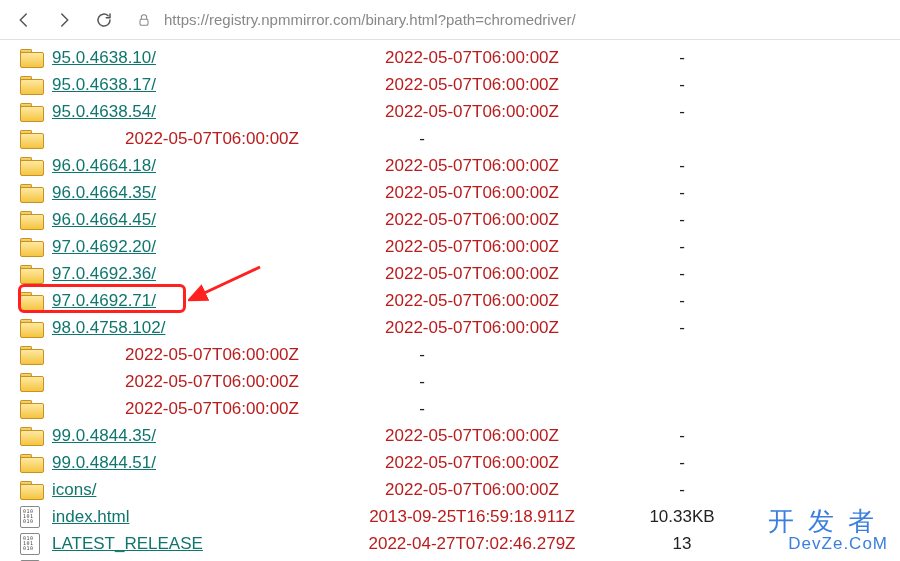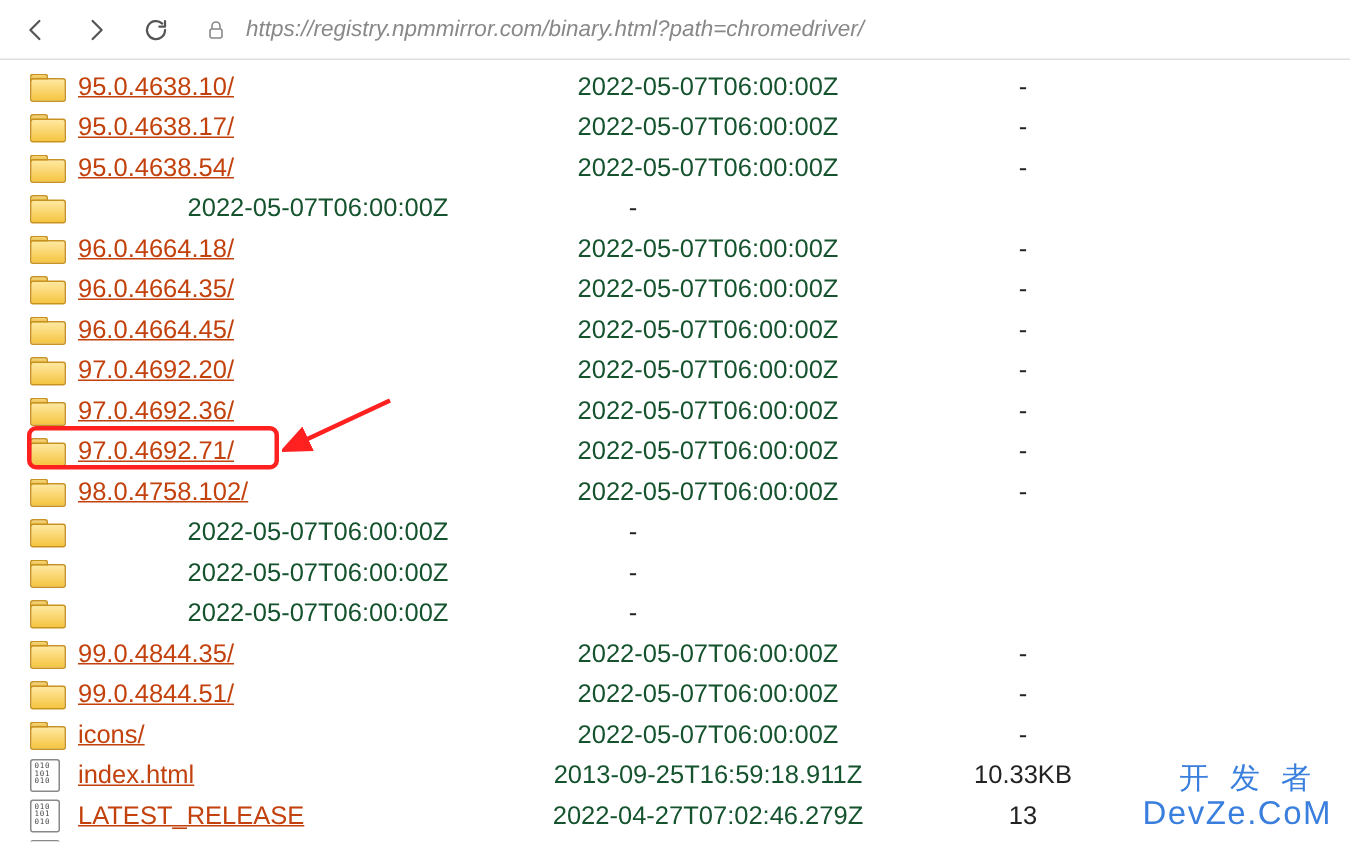--- a/index.html
+++ b/index.html
@@ -16,21 +16,20 @@
       overflow: hidden;
       position: relative;
     }
     .toolbar {
       display: flex;
       align-items: center;
       height: 40px;
       padding: 0 8px;
       gap: 8px;
       border-bottom: 1px solid #e0e0e0;
-      font-style: italic;
     }
     .nav-button {
       width: 32px;
       height: 32px;
       display: flex;
       align-items: center;
       justify-content: center;
       cursor: pointer;
       border-radius: 4px;
       color: #555;
@@ -119,27 +118,27 @@
       line-height: 5px;
       color: #444;
       font-family: monospace;
       letter-spacing: 0.5px;
     }
     .name-cell {
       width: 260px;
       font-size: 17px;
     }
     .name-cell a {
-      color: #c2410c;
+      color: #0f766e;
       text-decoration: underline;
     }
     .date-cell {
       width: 320px;
       text-align: center;
-      color: #14532d;
+      color: #b91c1c;
       font-size: 17px;
     }
     .size-cell {
       width: 100px;
       text-align: center;
       color: #222;
       font-size: 17px;
     }
     .highlight-box {
       position: absolute;
@@ -153,27 +152,27 @@
     }
     .watermark {
       position: absolute;
       right: 12px;
       bottom: 8px;
       text-align: right;
       font-family: "Microsoft YaHei", sans-serif;
       line-height: 1.05;
     }
     .wm-line1 {
-      font-size: 20px;
+      font-size: 26px;
       color: #3a7fde;
       letter-spacing: 14px;
       font-weight: 500;
     }
     .wm-line2 {
-      font-size: 22px;
+      font-size: 17px;
       color: #3a7fde;
       font-weight: 500;
       letter-spacing: 1px;
     }
     .wm-faded {
       position: absolute;
       right: 12px;
       bottom: 54px;
       font-size: 12px;
       color: #ddd;

